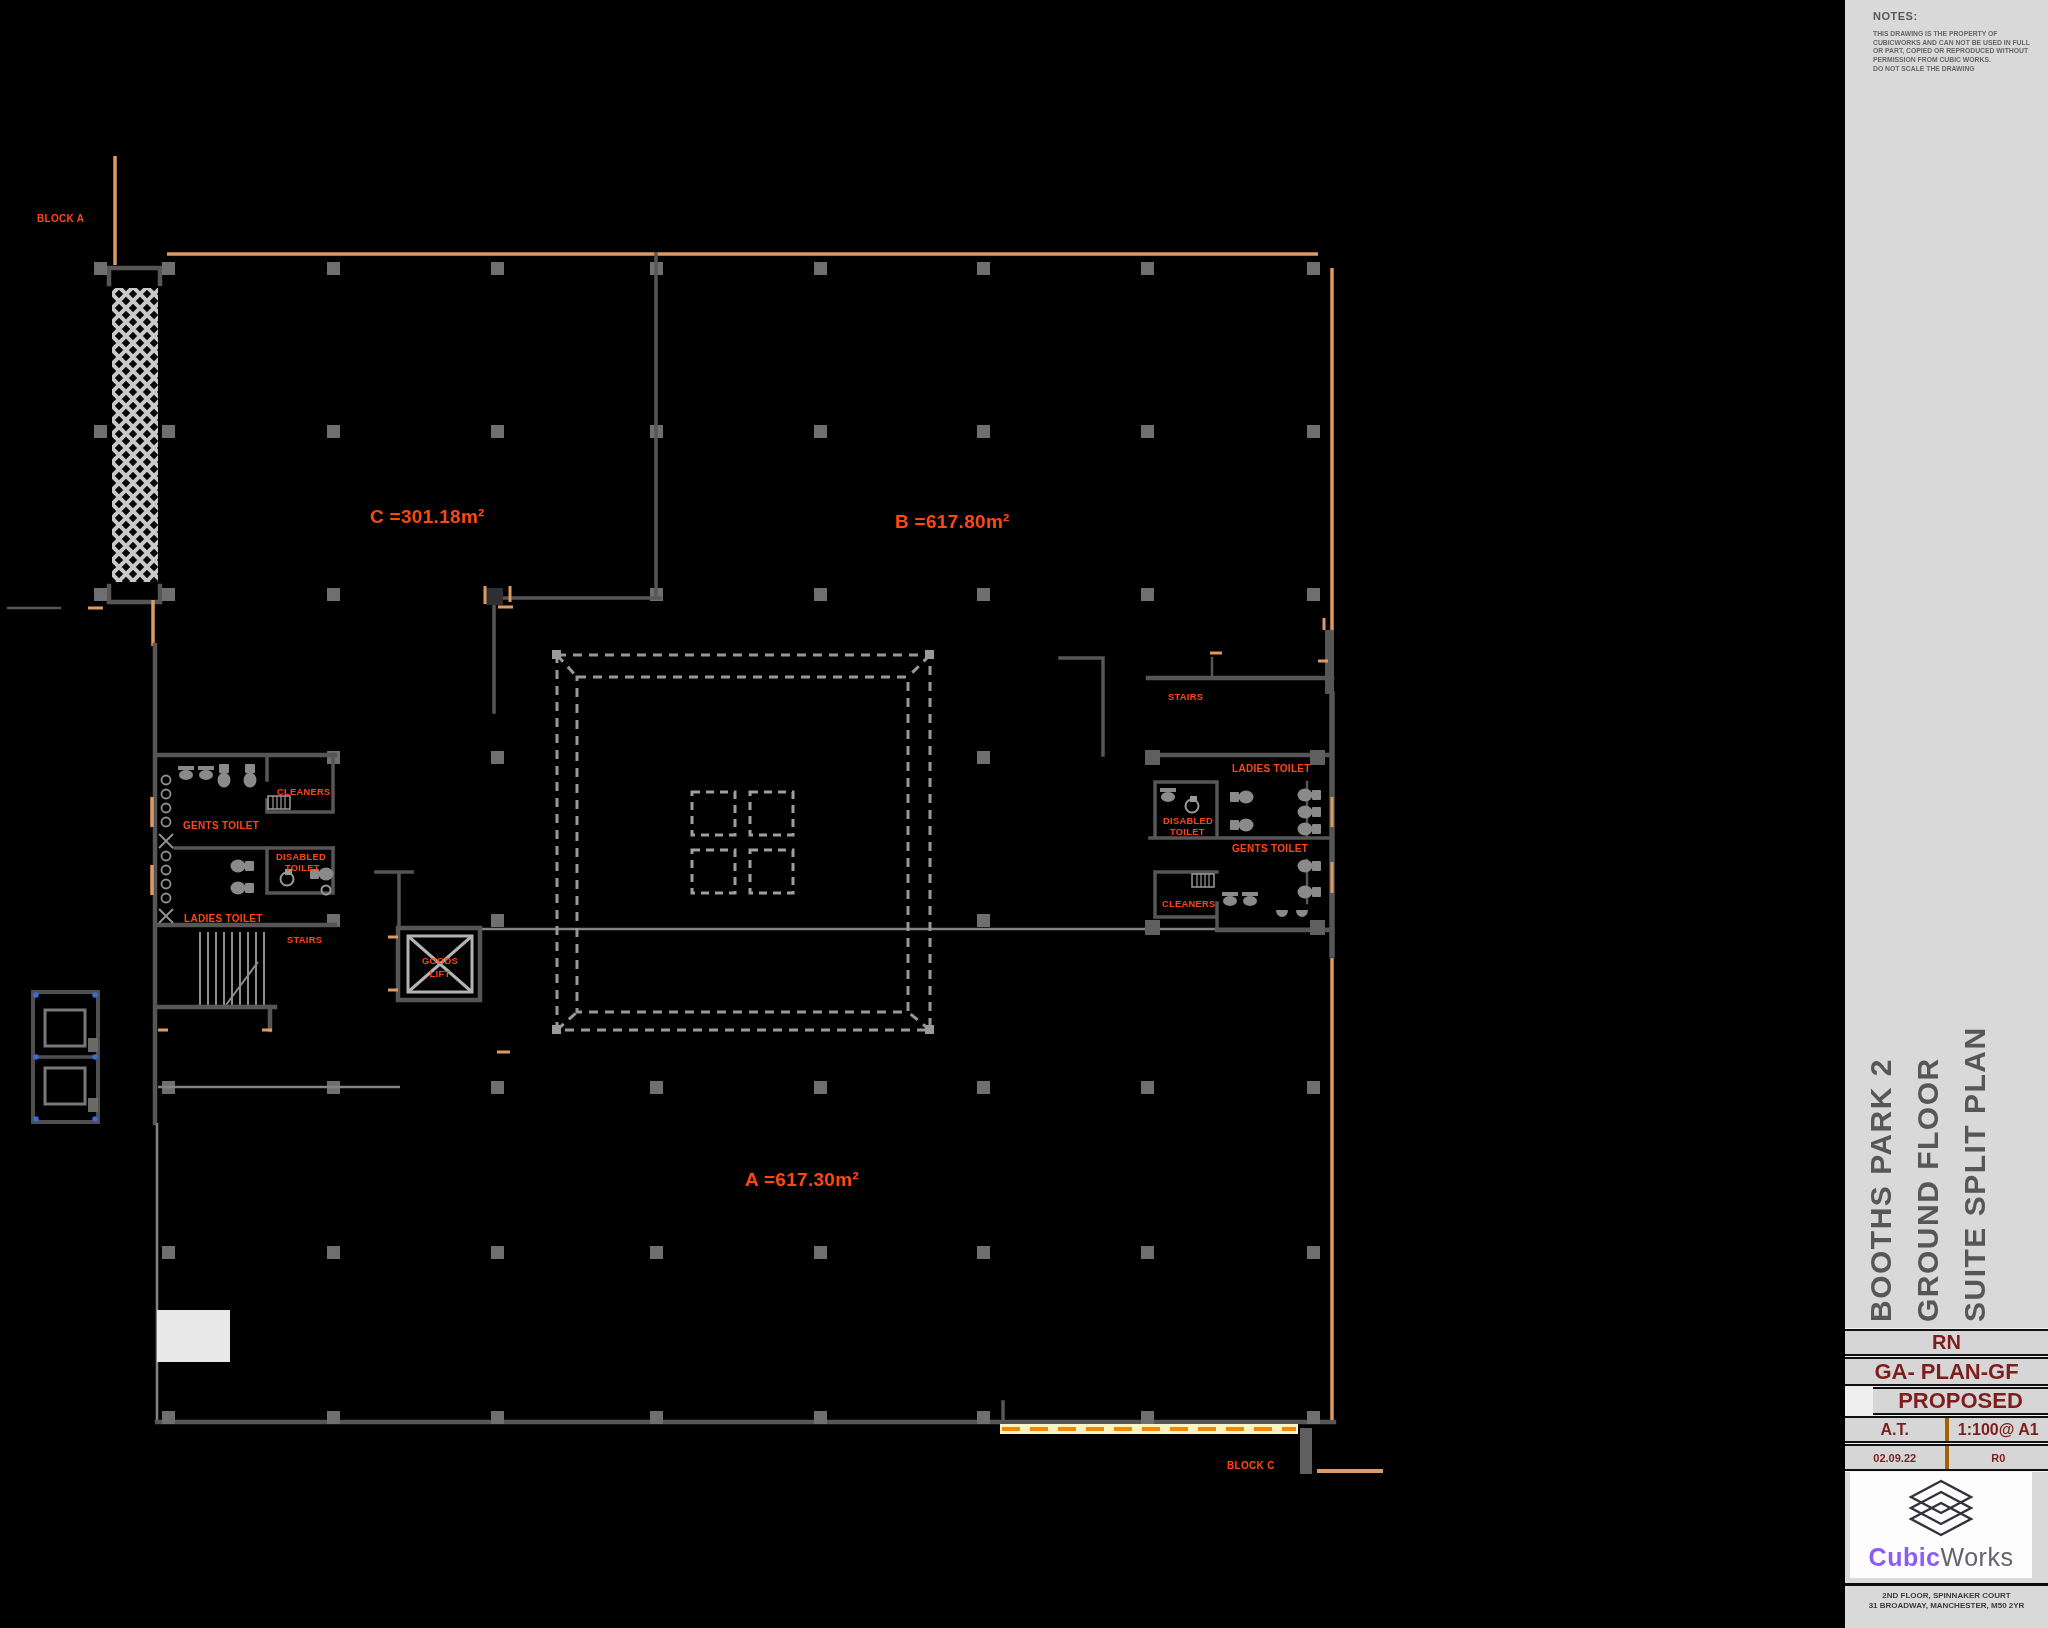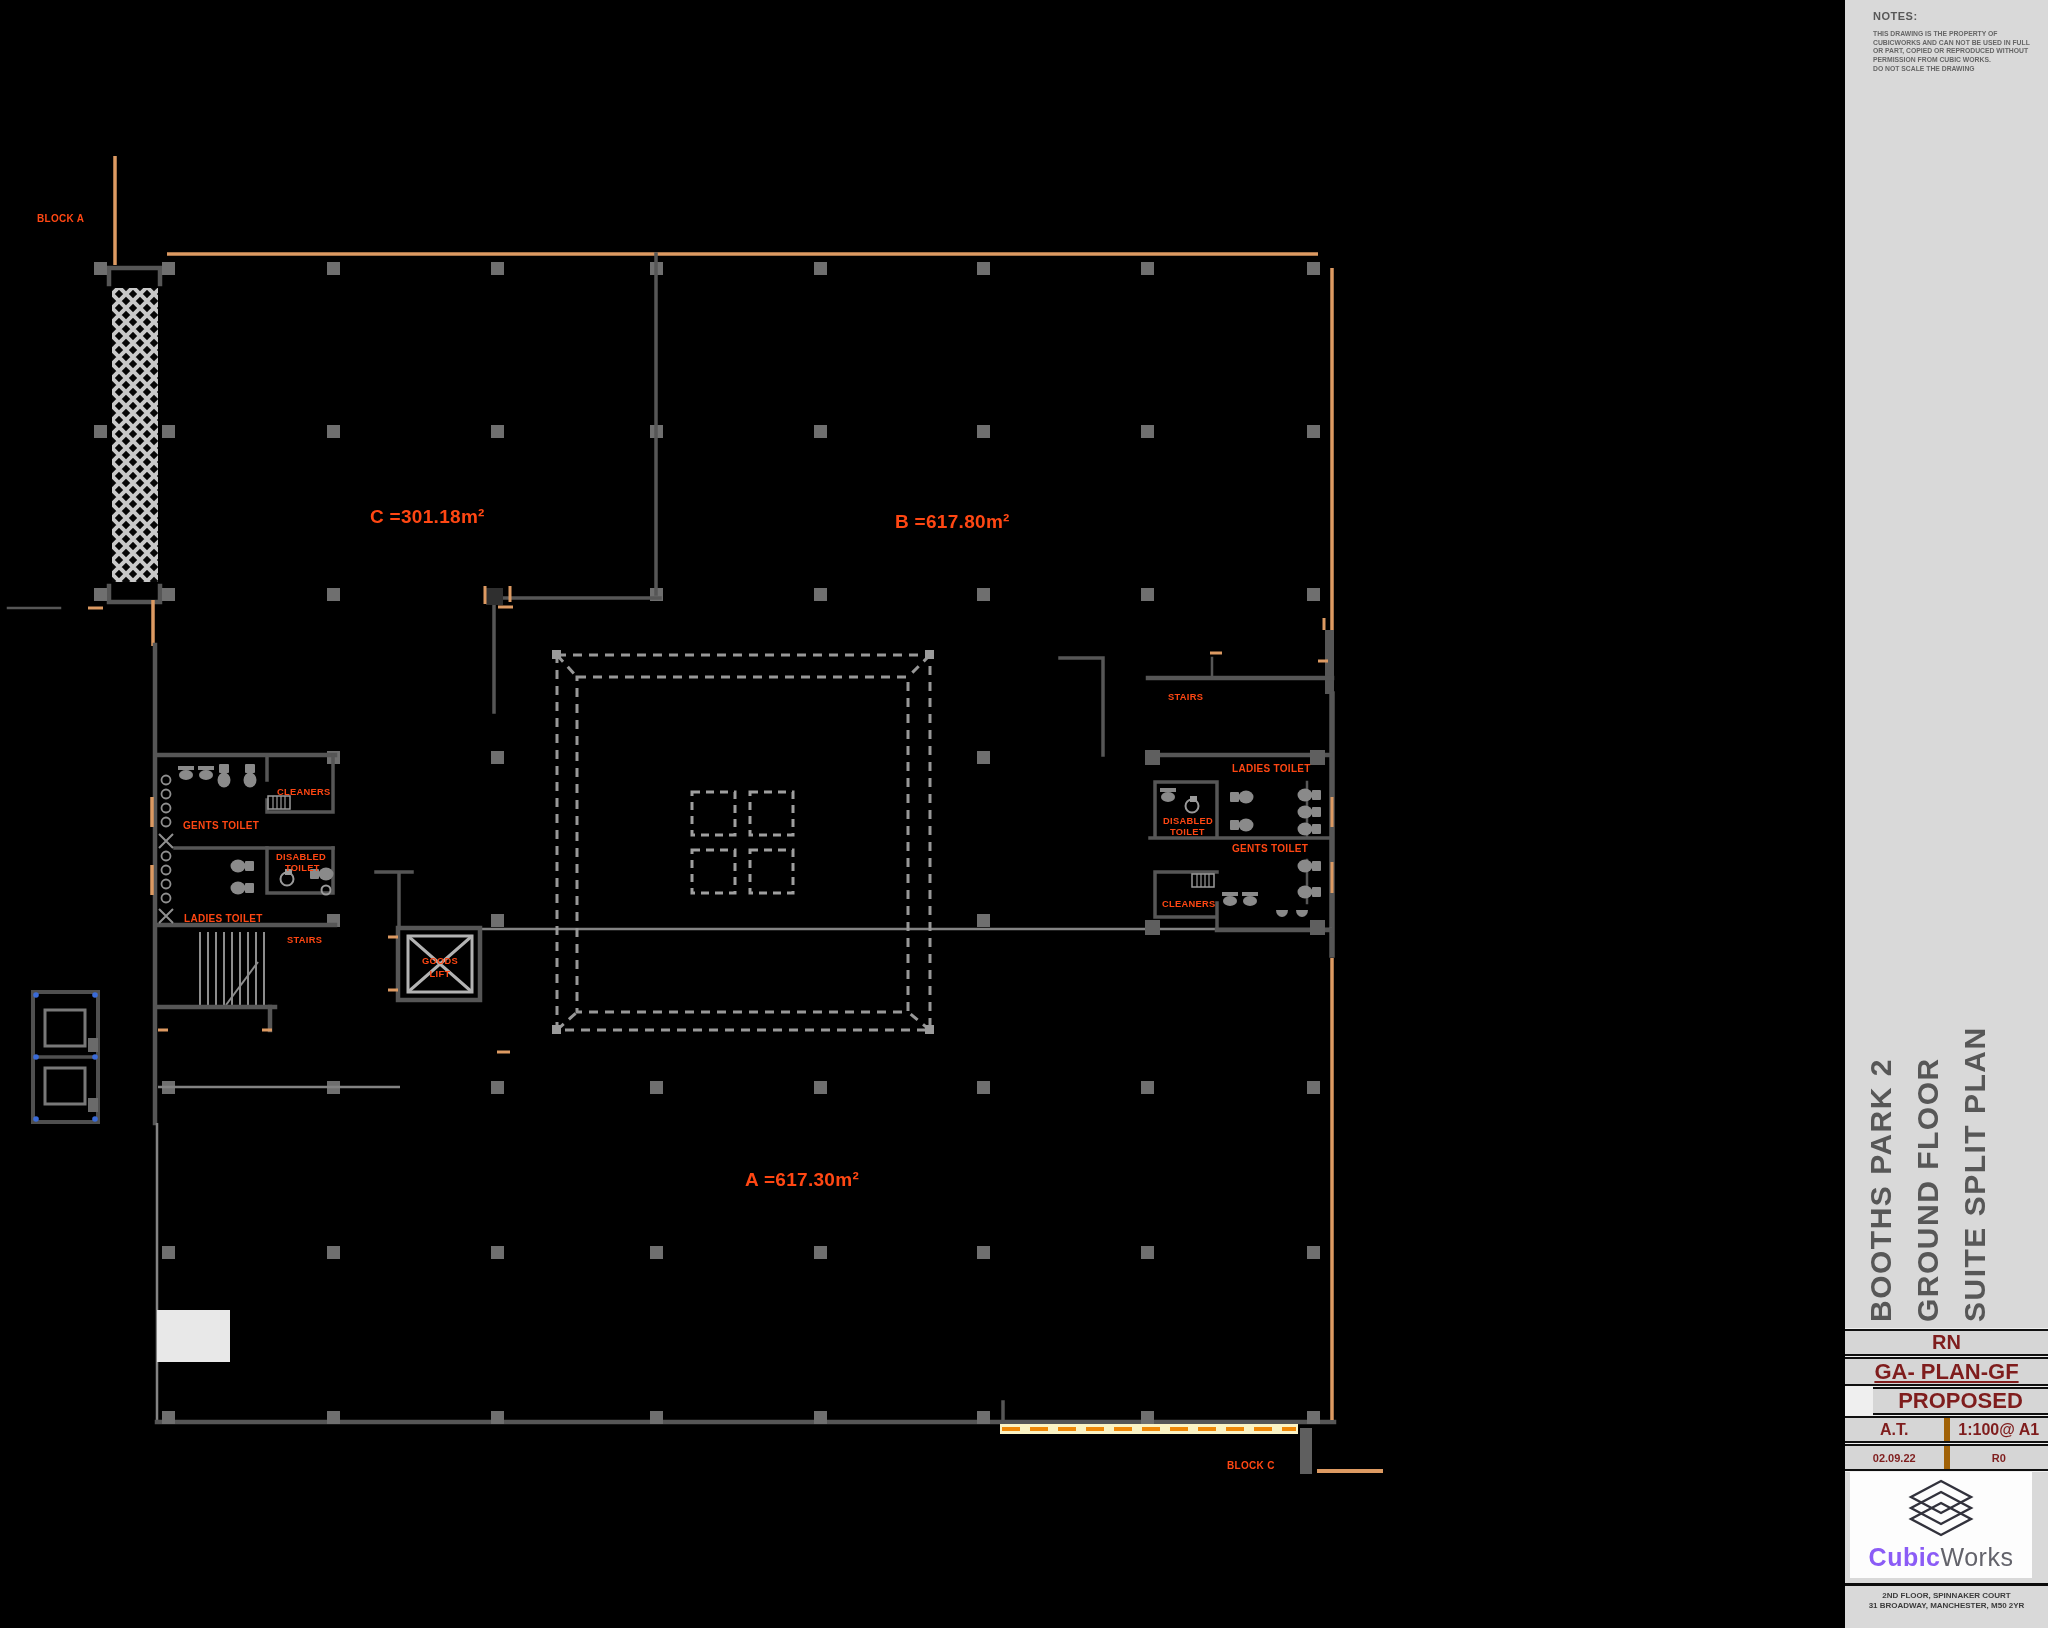--- a/index.html
+++ b/index.html
@@ -23,21 +23,21 @@
   .notes p{font-size:6.8px;line-height:8.6px;font-weight:700;color:#666;margin:0;}
   .notes p+p{margin-top:1px;}
   .title-rot{position:absolute;left:12px;top:1322px;width:312px;height:160px;
              transform:rotate(-90deg);transform-origin:top left;
              font-size:30px;line-height:47px;font-weight:700;color:#575757;letter-spacing:1.5px;white-space:nowrap;}
   .tbl{position:absolute;left:0;top:1328px;width:203px;background:#efefef;}
   .tb-row{box-sizing:border-box;background:#d6d6d6;border:2px solid #101010;border-left:none;border-right:none;
           margin:1px 0;display:flex;align-items:center;justify-content:center;font-weight:700;color:#7f1d1d;}
   .tb-row.split{padding:0;}
   .tb-cell{flex:1;display:flex;align-items:center;justify-content:center;height:100%;}
-  .tb-cell+.tb-cell{border-left:6px solid #a16207;}
+  .tb-cell+.tb-cell{border-left:4px solid #a16207;}
   .logo-box{position:absolute;left:5px;top:1472px;width:182px;height:106px;background:#fdfdfd;
             display:flex;flex-direction:column;align-items:center;justify-content:center;}
   .logo-text{font-size:25px;letter-spacing:.5px;margin-top:2px;}
   .logo-text .b{font-weight:800;color:#8b5cf6;}
   .logo-text .l{font-weight:400;color:#63636b;}
   .panel-rule{position:absolute;left:0;top:1583px;width:203px;height:3px;background:#0c0c0c;}
   .addr{position:absolute;left:0;top:1591px;width:203px;text-align:center;
         font-size:8px;line-height:10px;font-weight:700;color:#3c3c3c;}
 </style>
 </head>
@@ -311,21 +311,21 @@
   </div>
 
   <div class="title-rot">
     <div>BOOTHS PARK 2</div>
     <div>GROUND FLOOR</div>
     <div>SUITE SPLIT PLAN</div>
   </div>
 
   <div class="tbl">
     <div class="tb-row" style="height:27px;font-size:20px;">RN</div>
-    <div class="tb-row" style="height:29px;font-size:22px;text-decoration:underline;">GA- PLAN-GF</div>
+    <div class="tb-row" style="height:29px;font-size:22px;">GA- PLAN-GF</div>
     <div class="tb-row" style="height:28px;font-size:22px;margin-left:28px;">PROPOSED</div>
     <div class="tb-row split" style="height:27px;font-size:16px;">
       <div class="tb-cell">A.T.</div>
       <div class="tb-cell">1:100@ A1</div>
     </div>
     <div class="tb-row split" style="height:27px;font-size:11px;">
       <div class="tb-cell">02.09.22</div>
       <div class="tb-cell">R0</div>
     </div>
   </div>

